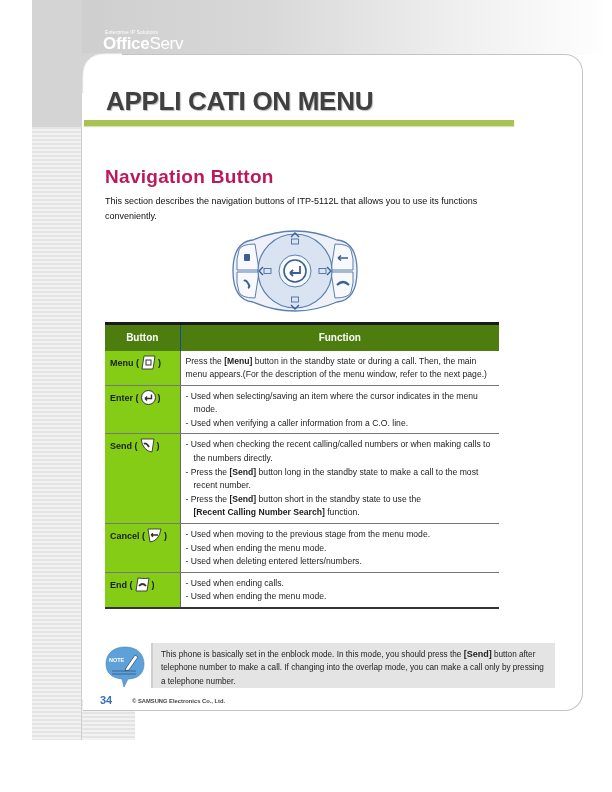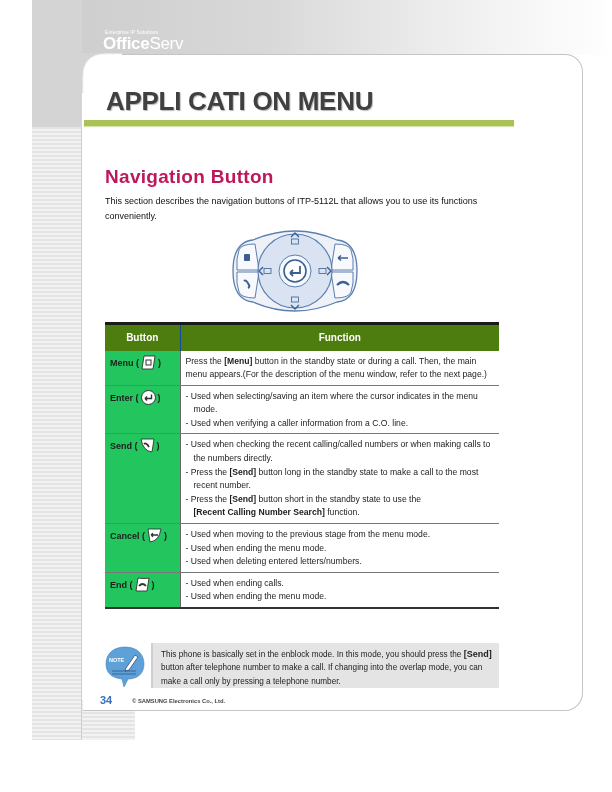--- a/index.html
+++ b/index.html
@@ -58,31 +58,31 @@
   table.func {
     position: absolute; left: 105px; top: 322px; width: 394px; border-collapse: collapse;
     font-size: 8.6px; line-height: 13.6px;
   }
   table.func th {
     background: #4d7c0f; color: #ffffff; font-weight: bold; font-size: 10px; height: 27px;
     border-top: 3px solid #1a1a1a;
   }
   table.func th.c1 { width: 75px; border-right: 1px solid #0e4f98; }
   table.func td { border-bottom: 1px solid #777; vertical-align: top; padding: 4px 4px 3px 5px; color: #1c1c1c; }
-  table.func td.btn { background: #22c55e; font-weight: bold; color: #1d1d1d; border-right: 1px solid #666; padding: 6px 4px 4px 5px; white-space: nowrap; font-size: 9px; }
+  table.func td.btn { background: #84cc16; font-weight: bold; color: #1d1d1d; border-right: 1px solid #666; padding: 6px 4px 4px 5px; white-space: nowrap; font-size: 9px; }
   table.func td.btn.center { vertical-align: middle; padding-top: 4px; }
   table.func tr:last-child td { border-bottom: 2px solid #333; }
   .bullet { display: block; padding-left: 8px; text-indent: -8px; }
   .key {
     display: inline-block; vertical-align: middle; width: 17px; height: 17px; margin: -3px 1px 0 1px;
   }
 
   .note-icon { position: absolute; left: 104px; top: 644px; width: 42px; height: 44px; }
   .note-box {
-    position: absolute; left: 151px; top: 643px; width: 348px; height: 45px;
+    position: absolute; left: 151px; top: 643px; width: 404px; height: 45px;
     background: #e4e4e4; border-left: 2px solid #cfcfcf; padding: 5px 6px 0 8px;
     font-size: 8.2px; line-height: 13.4px; color: #222;
   }
   .note-box b { font-size: 9px; }
 
   .page-number { position: absolute; left: 100px; top: 694px; font-size: 11px; font-weight: bold; color: #3a6fc0; }
   .copyright { position: absolute; left: 132px; top: 698px; font-size: 5.8px; font-weight: bold; color: #444; }
 </style>
 </head>
 <body>

